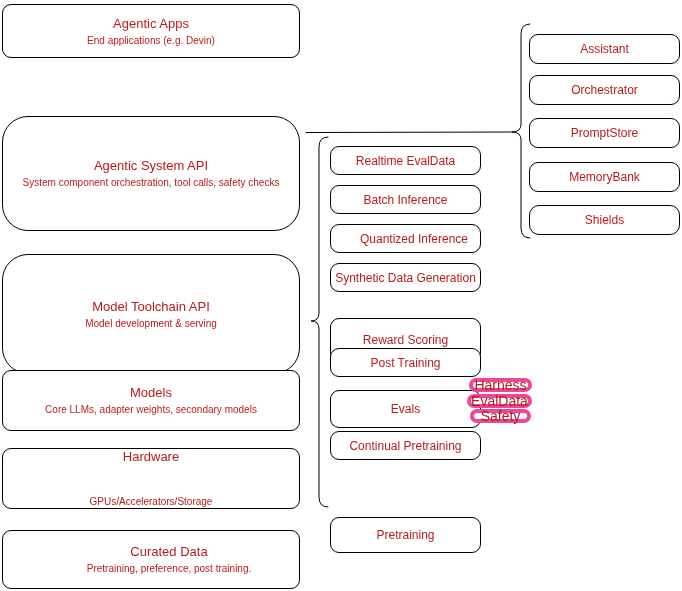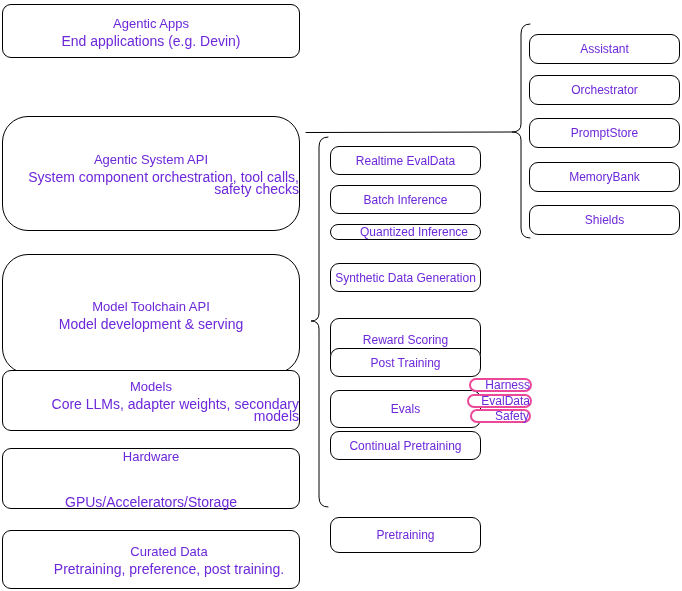--- a/index.html
+++ b/index.html
@@ -2,53 +2,53 @@
 <html><head>
 <meta charset="utf-8">
 <style>
   html, body { margin: 0; padding: 0; background: #ffffff; }
   #canvas {
     position: relative;
     width: 682px;
     height: 591px;
     background: #ffffff;
     font-family: "Liberation Sans", sans-serif;
-    color: #6d28d9;
+    color: #b91c1c;
     overflow: hidden;
   }
   .node {
     position: absolute;
     box-sizing: border-box;
     border: 1px solid #000000;
     background: #ffffff;
     display: flex;
     flex-direction: column;
     align-items: center;
     justify-content: center;
     text-align: center;
   }
   .stack-node .title { font-size: 13px; line-height: 15px; }
-  .stack-node .subtitle { font-size: 14px; line-height: 12px; margin-top: 4px; text-align: right; }
+  .stack-node .subtitle { font-size: 10px; line-height: 12px; margin-top: 4px; }
   .stack-node.small { border-radius: 9px; }
   .stack-node.big { border-radius: 26px; margin-top: 31px; }
   .item-node {
     border-radius: 9px;
     font-size: 12px;
     white-space: nowrap;
   }
   .pill {
     position: absolute;
     box-sizing: border-box;
-    border: 2px solid #ec4899;
+    border: 4px solid #ec4899;
     border-radius: 8px;
     background: #ffffff;
-    font-size: 12px;
+    font-size: 14px;
     display: flex;
     align-items: center;
-    justify-content: flex-end;
+    justify-content: center;
     white-space: nowrap;
     z-index: 3;
   }
   .item-node { z-index: 2; }
   #wires {
     position: absolute;
     left: 0; top: 0;
     width: 682px; height: 591px;
     z-index: 1;
     pointer-events: none;
@@ -95,21 +95,21 @@
     <div class="title">Curated Data</div>
     <div class="subtitle">Pretraining, preference, post training.</div>
   </div>
 
   <div class="node item-node" style="left:330px; top:146px; width:151px; height:29px;">
     <span>Realtime EvalData</span>
   </div>
   <div class="node item-node" style="left:330px; top:185px; width:151px; height:29px;">
     <span>Batch Inference</span>
   </div>
-  <div class="node item-node" style="left:330px; top:224px; width:151px; height:16px;padding-left:17px;">
+  <div class="node item-node" style="left:330px; top:224px; width:151px; height:29px;padding-left:17px;">
     <span>Quantized Inference</span>
   </div>
   <div class="node item-node" style="left:330px; top:263px; width:151px; height:29px;">
     <span>Synthetic Data Generation</span>
   </div>
   <div class="node item-node" style="left:330px; top:318px; width:151px; height:44px;">
     <span>Reward Scoring</span>
   </div>
   <div class="node item-node" style="left:330px; top:348px; width:151px; height:29px;">
     <span>Post Training</span>
@@ -139,17 +139,17 @@
   </div>
   <div class="node item-node" style="left:529px; top:75px; width:151px; height:30px;">
     <span>Orchestrator</span>
   </div>
   <div class="node item-node" style="left:529px; top:118px; width:151px; height:30px;">
     <span>PromptStore</span>
   </div>
   <div class="node item-node" style="left:529px; top:162px; width:151px; height:30px;">
     <span>MemoryBank</span>
   </div>
-  <div class="node item-node" style="left:529px; top:205px; width:151px; height:30px;">
+  <div class="node item-node" style="left:529px; top:205px; width:151px; height:30px;border-radius:10px;">
     <span>Shields</span>
   </div>
 
 </div>
 
 </body></html>

